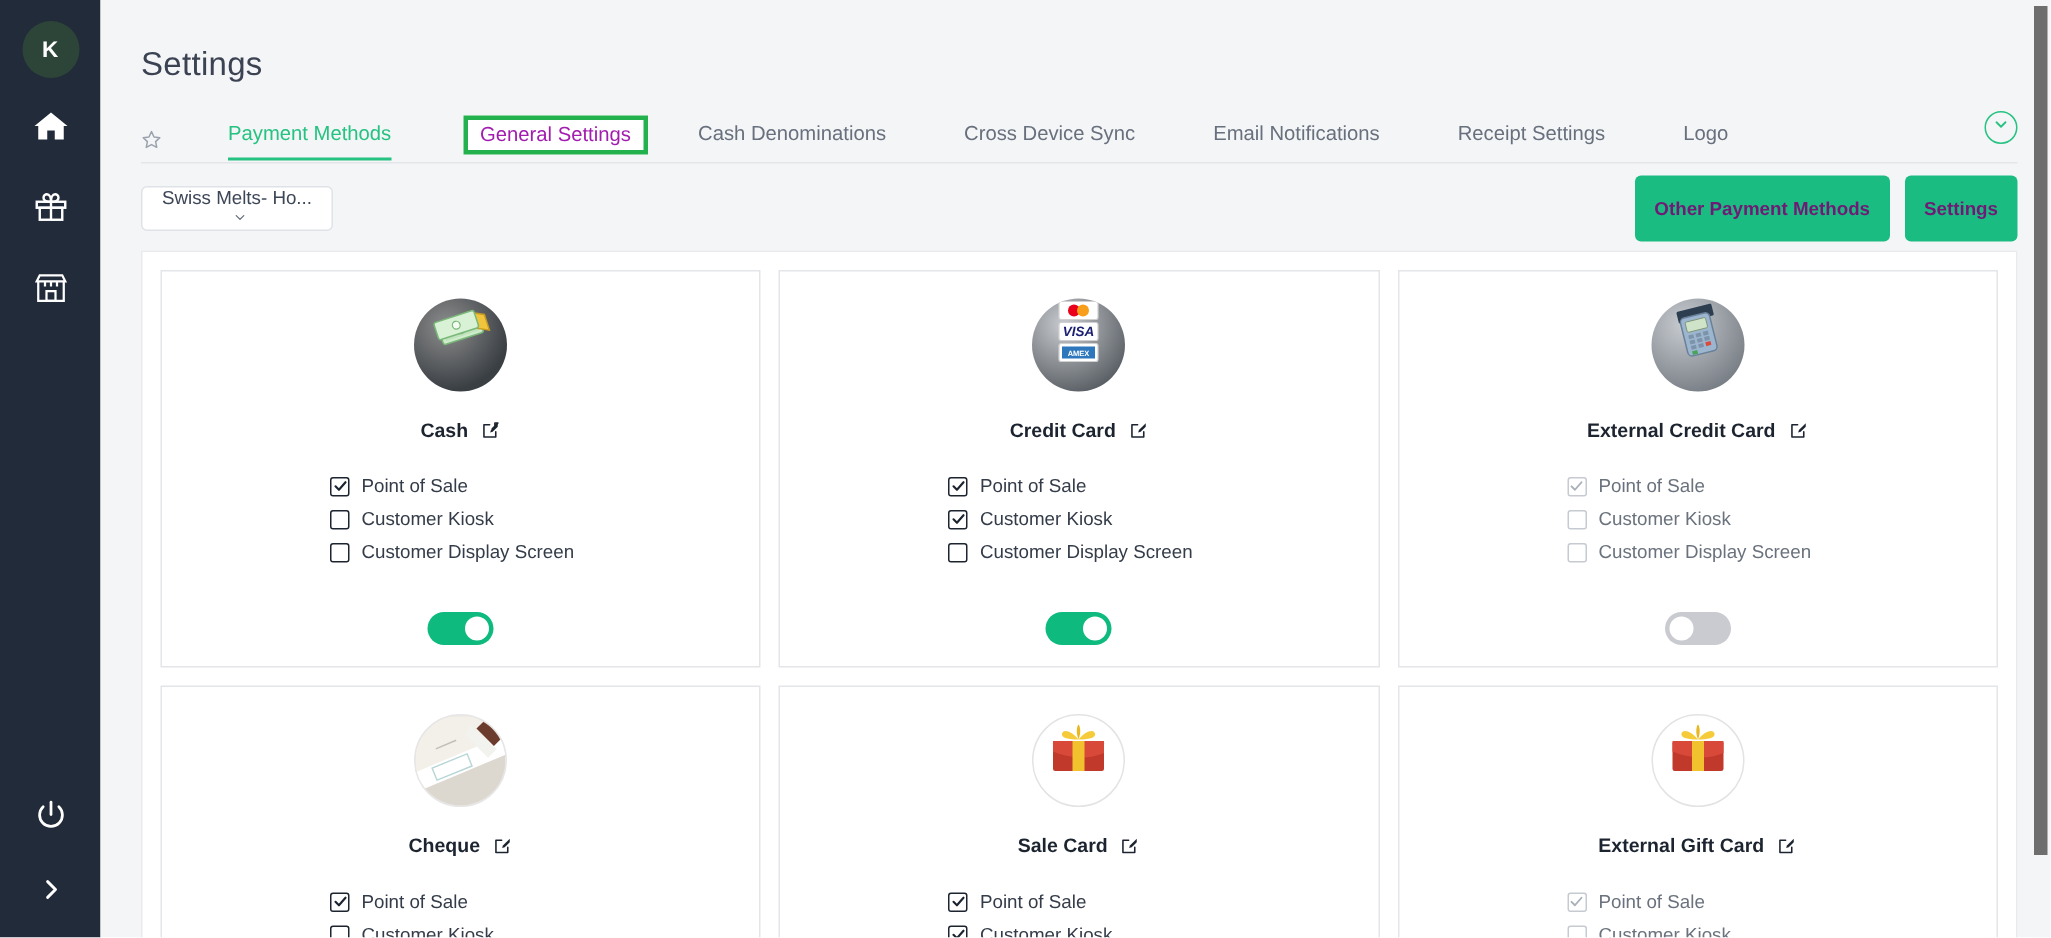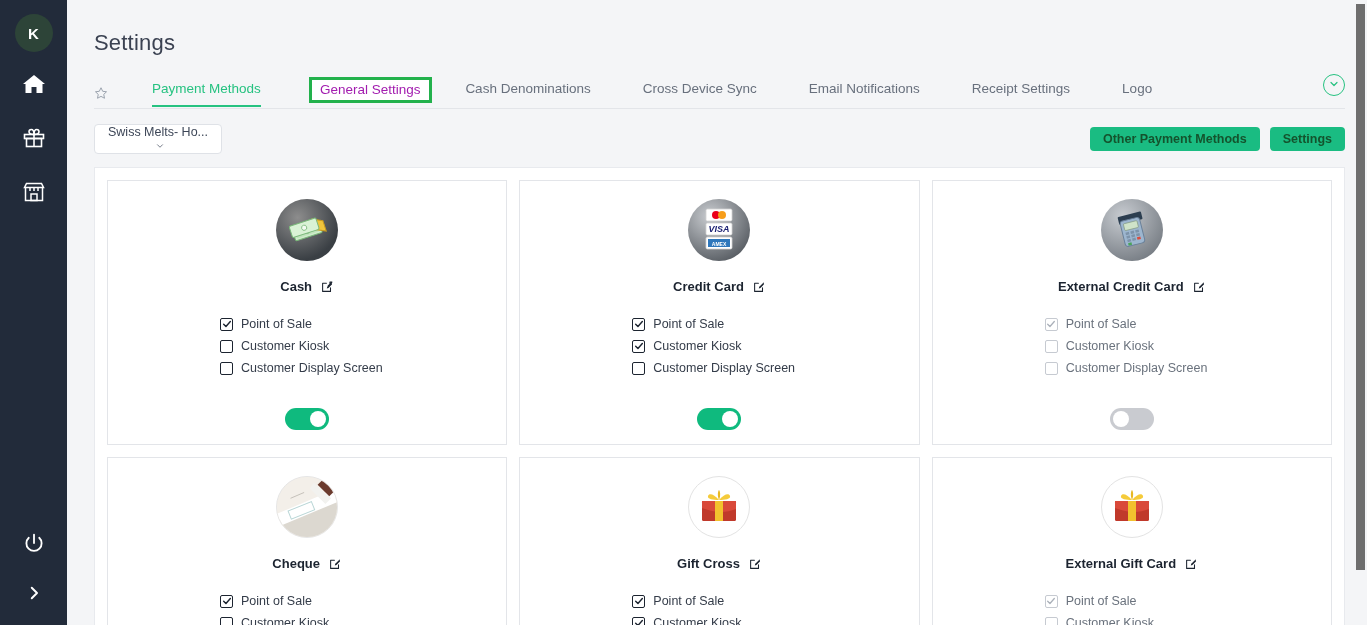--- a/index.html
+++ b/index.html
@@ -96,22 +96,22 @@
   }
   .store-select {
     display: flex; align-items: center; justify-content: space-between;
     width: 128px; height: 30px;
     background: #ffffff; border: 1px solid #dfe2e7; border-radius: 4px;
     padding: 0 8px; font-size: 12.5px; color: #3d4657; cursor: pointer; flex-direction: column;
   }
   .store-select .chev { color: #6b7280; font-size: 10px; margin-left: 4px; }
   .toolbar-actions { display: flex; gap: 10px; }
   .btn {
-    background: #1abc82; color: #14532d; border: none; border-radius: 4px;
-    font-size: 12.5px; font-weight: bold; padding: 0 13px; height: 24px;
+    background: #1abc82; color: #701a75; border: none; border-radius: 4px;
+    font-size: 12.5px; font-weight: bold; padding: 0 13px; height: 44px;
     cursor: pointer; font-family: "Liberation Sans", sans-serif;
     display: flex; align-items: center;
   }
 
   
   .panel {
     margin-top: 13px;
     background: #ffffff;
     border: 1px solid #e8eaee;
     padding: 12px;
@@ -120,21 +120,21 @@
   }
   .grid { display: grid; grid-template-columns: repeat(3, 1fr); gap: 12px; }
   .card {
     border: 1px solid #e3e5e9; background: #ffffff;
     padding: 18px 0 14px 0;
     display: flex; flex-direction: column; align-items: center;
     height: 265px;
   }
   .card-icon {
     width: 62px; height: 62px; border-radius: 50%;
-    display: flex; align-items: center; justify-content: center;
+    display: flex; justify-content: center;
     overflow: hidden; position: relative;
   }
   .card-title {
     margin-top: 18px; font-size: 13px; font-weight: bold; color: #1c2430;
     display: flex; align-items: center; gap: 8px;
   }
   .edit-icon { color: #1c2430; display: inline-flex; cursor: pointer; }
   .opts { margin-top: 19px; width: 100%; padding-left: 112px; }
   .opt { display: flex; align-items: center; height: 22px; }
   .cb {
@@ -496,21 +496,21 @@
             <svg width="46" height="46" viewBox="0 0 46 46">
               <rect x="6" y="17" width="34" height="20" rx="1.5" fill="#c0392b"></rect>
               <path d="M6 17 h34 v8 c-12 5 -24 3 -34 -1 Z" fill="#d9493a"></path>
               <rect x="19" y="17" width="8" height="20" fill="#f2c12e"></rect>
               <path d="M23 16 C18 10 13 9 12 12 C11 15 17 16 23 16 Z" fill="#f5cb3a"></path>
               <path d="M23 16 C28 10 33 9 34 12 C35 15 29 16 23 16 Z" fill="#f5cb3a"></path>
               <path d="M23 16 C21 11 22 7 23 6 C24 7 25 11 23 16 Z" fill="#e8b822"></path>
             </svg>
           </div>
           <div class="card-title">
-            <span>Gift Cross</span>
+            <span>Sale Card</span>
             <span class="edit-icon">
               <svg width="14" height="14" viewBox="0 0 24 24" fill="none" stroke="currentColor" stroke-width="1.8" stroke-linecap="round" stroke-linejoin="round">
                 <path d="M18 13.5 V19.5 H4.5 V5.5 H11"></path>
                 <path d="M20.3 3.7 L12.5 11.5 L11.6 14.4 L14.5 13.5 L20.3 7.7 Z" fill="currentColor" stroke="none"></path>
               </svg>
             </span>
           </div>
           <div class="opts">
             <div class="opt">
               <span class="cb checked">

